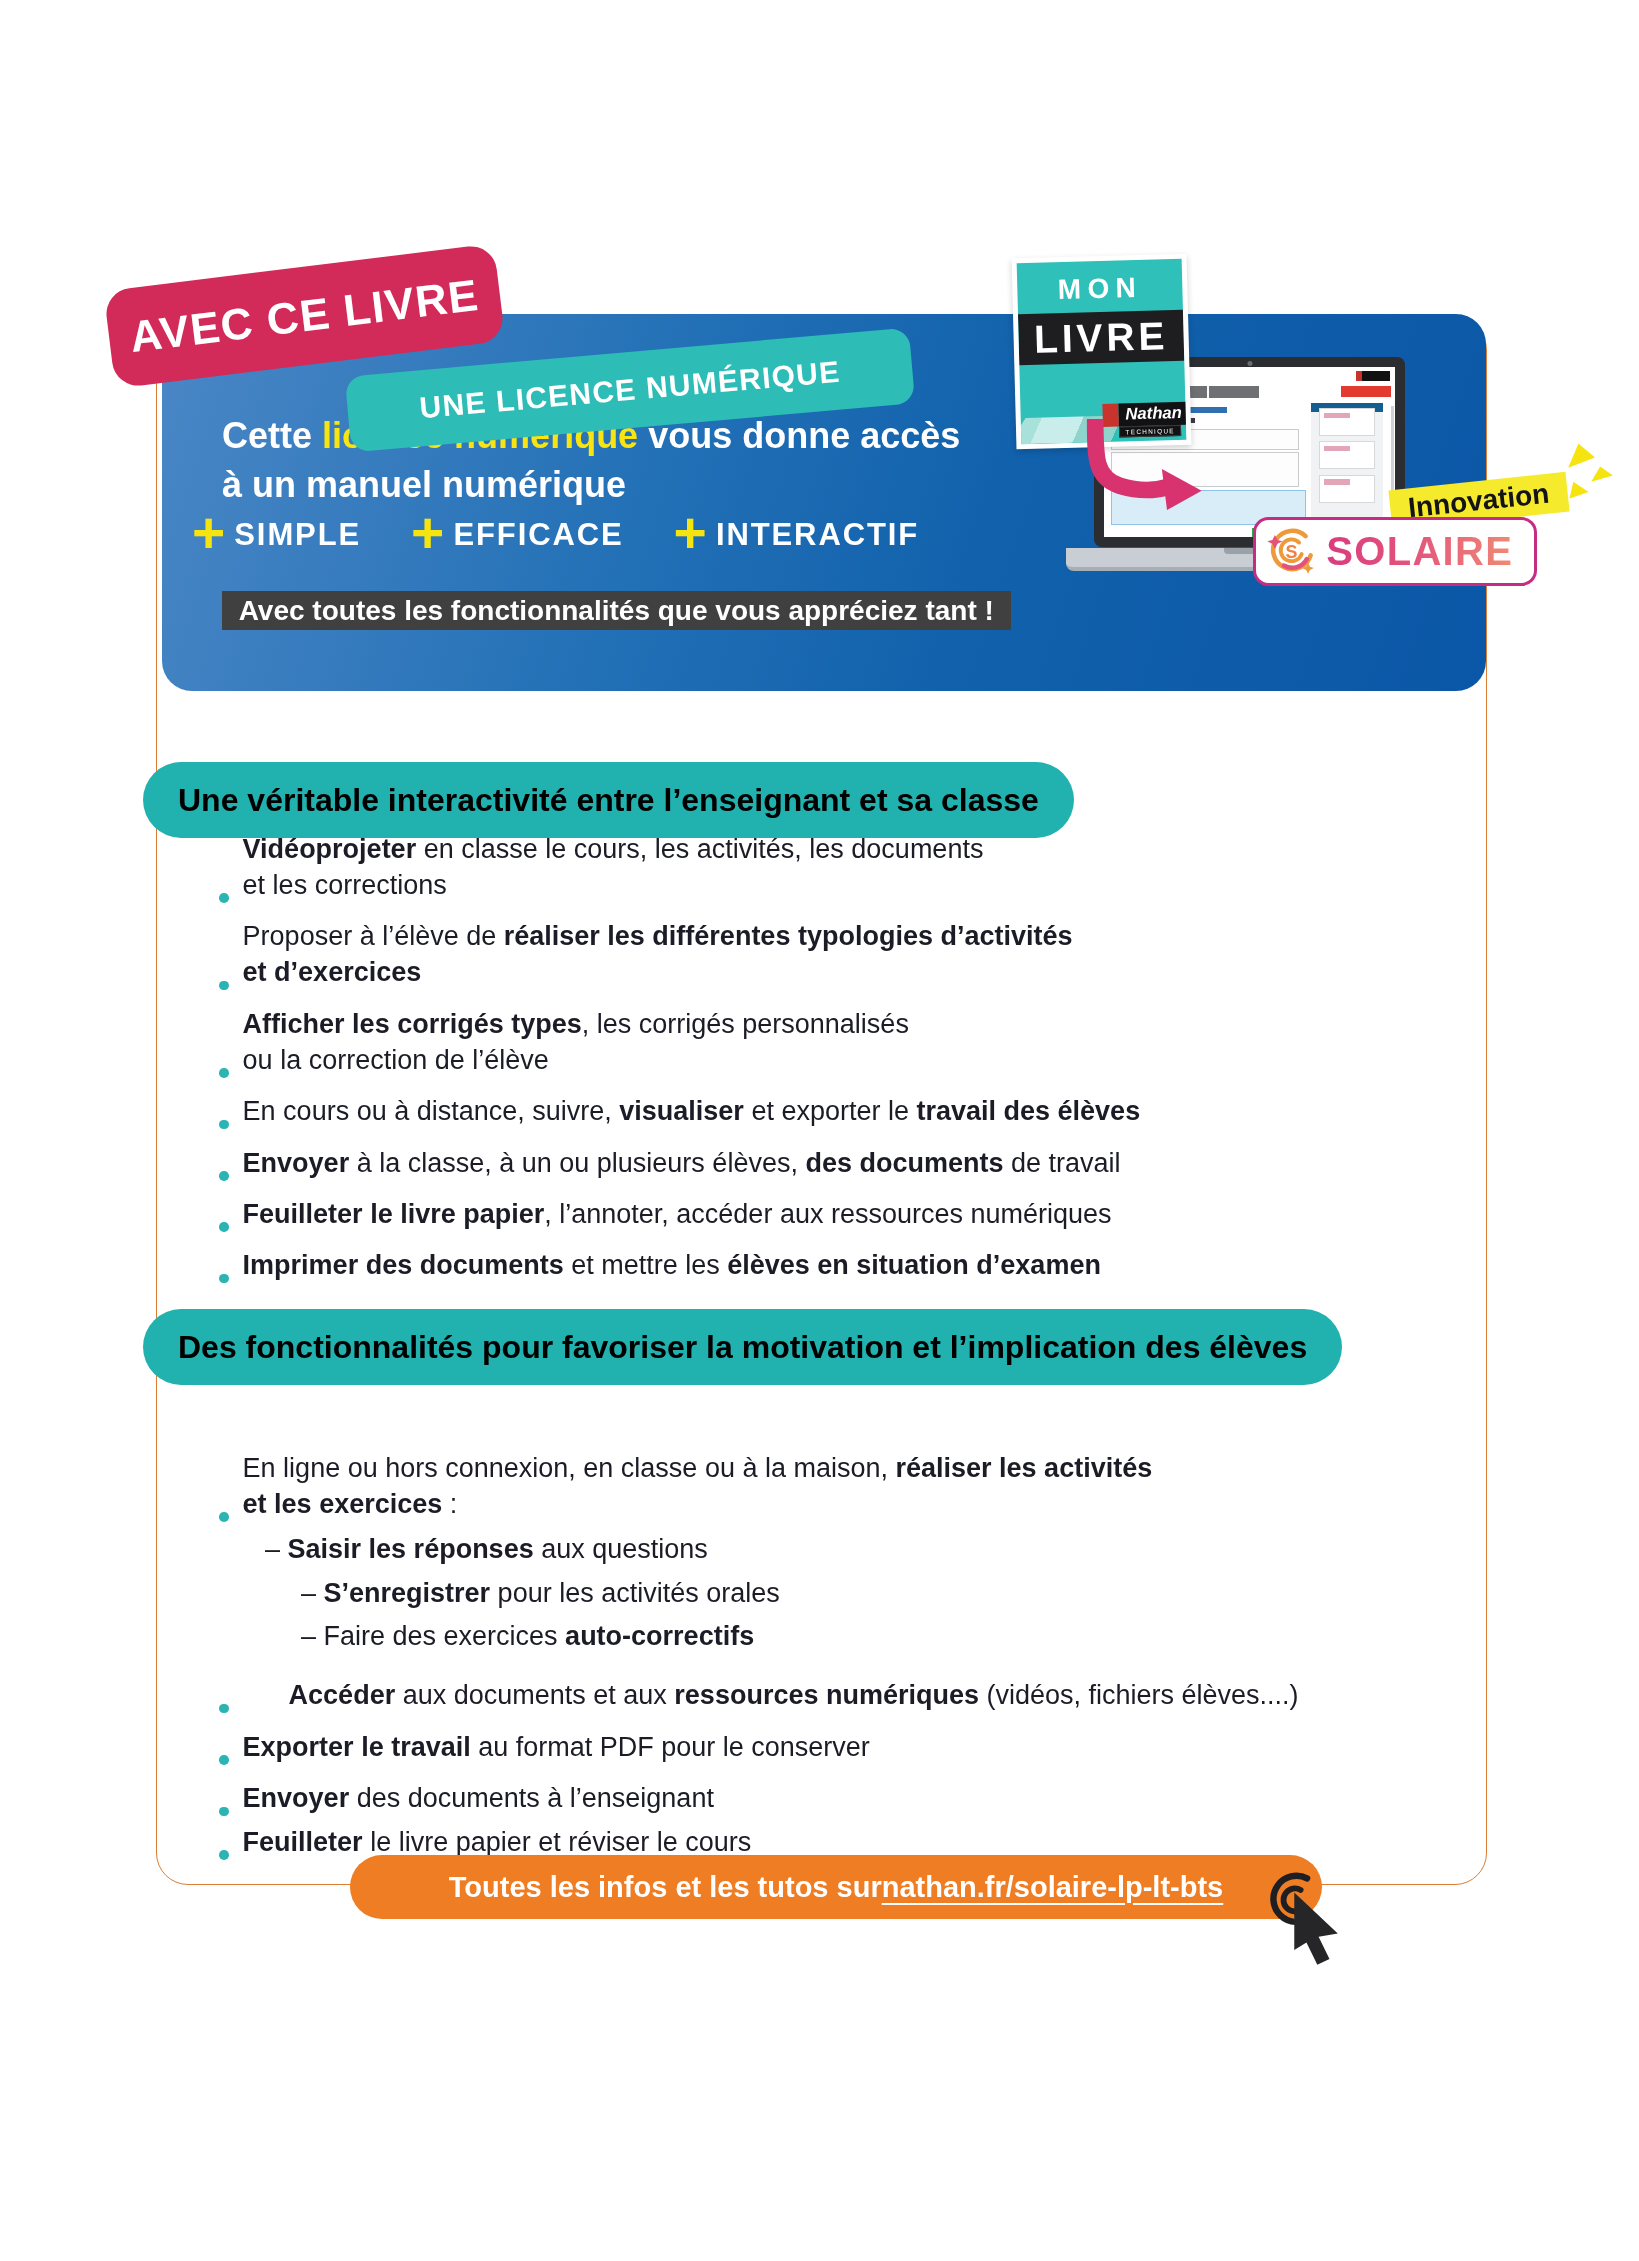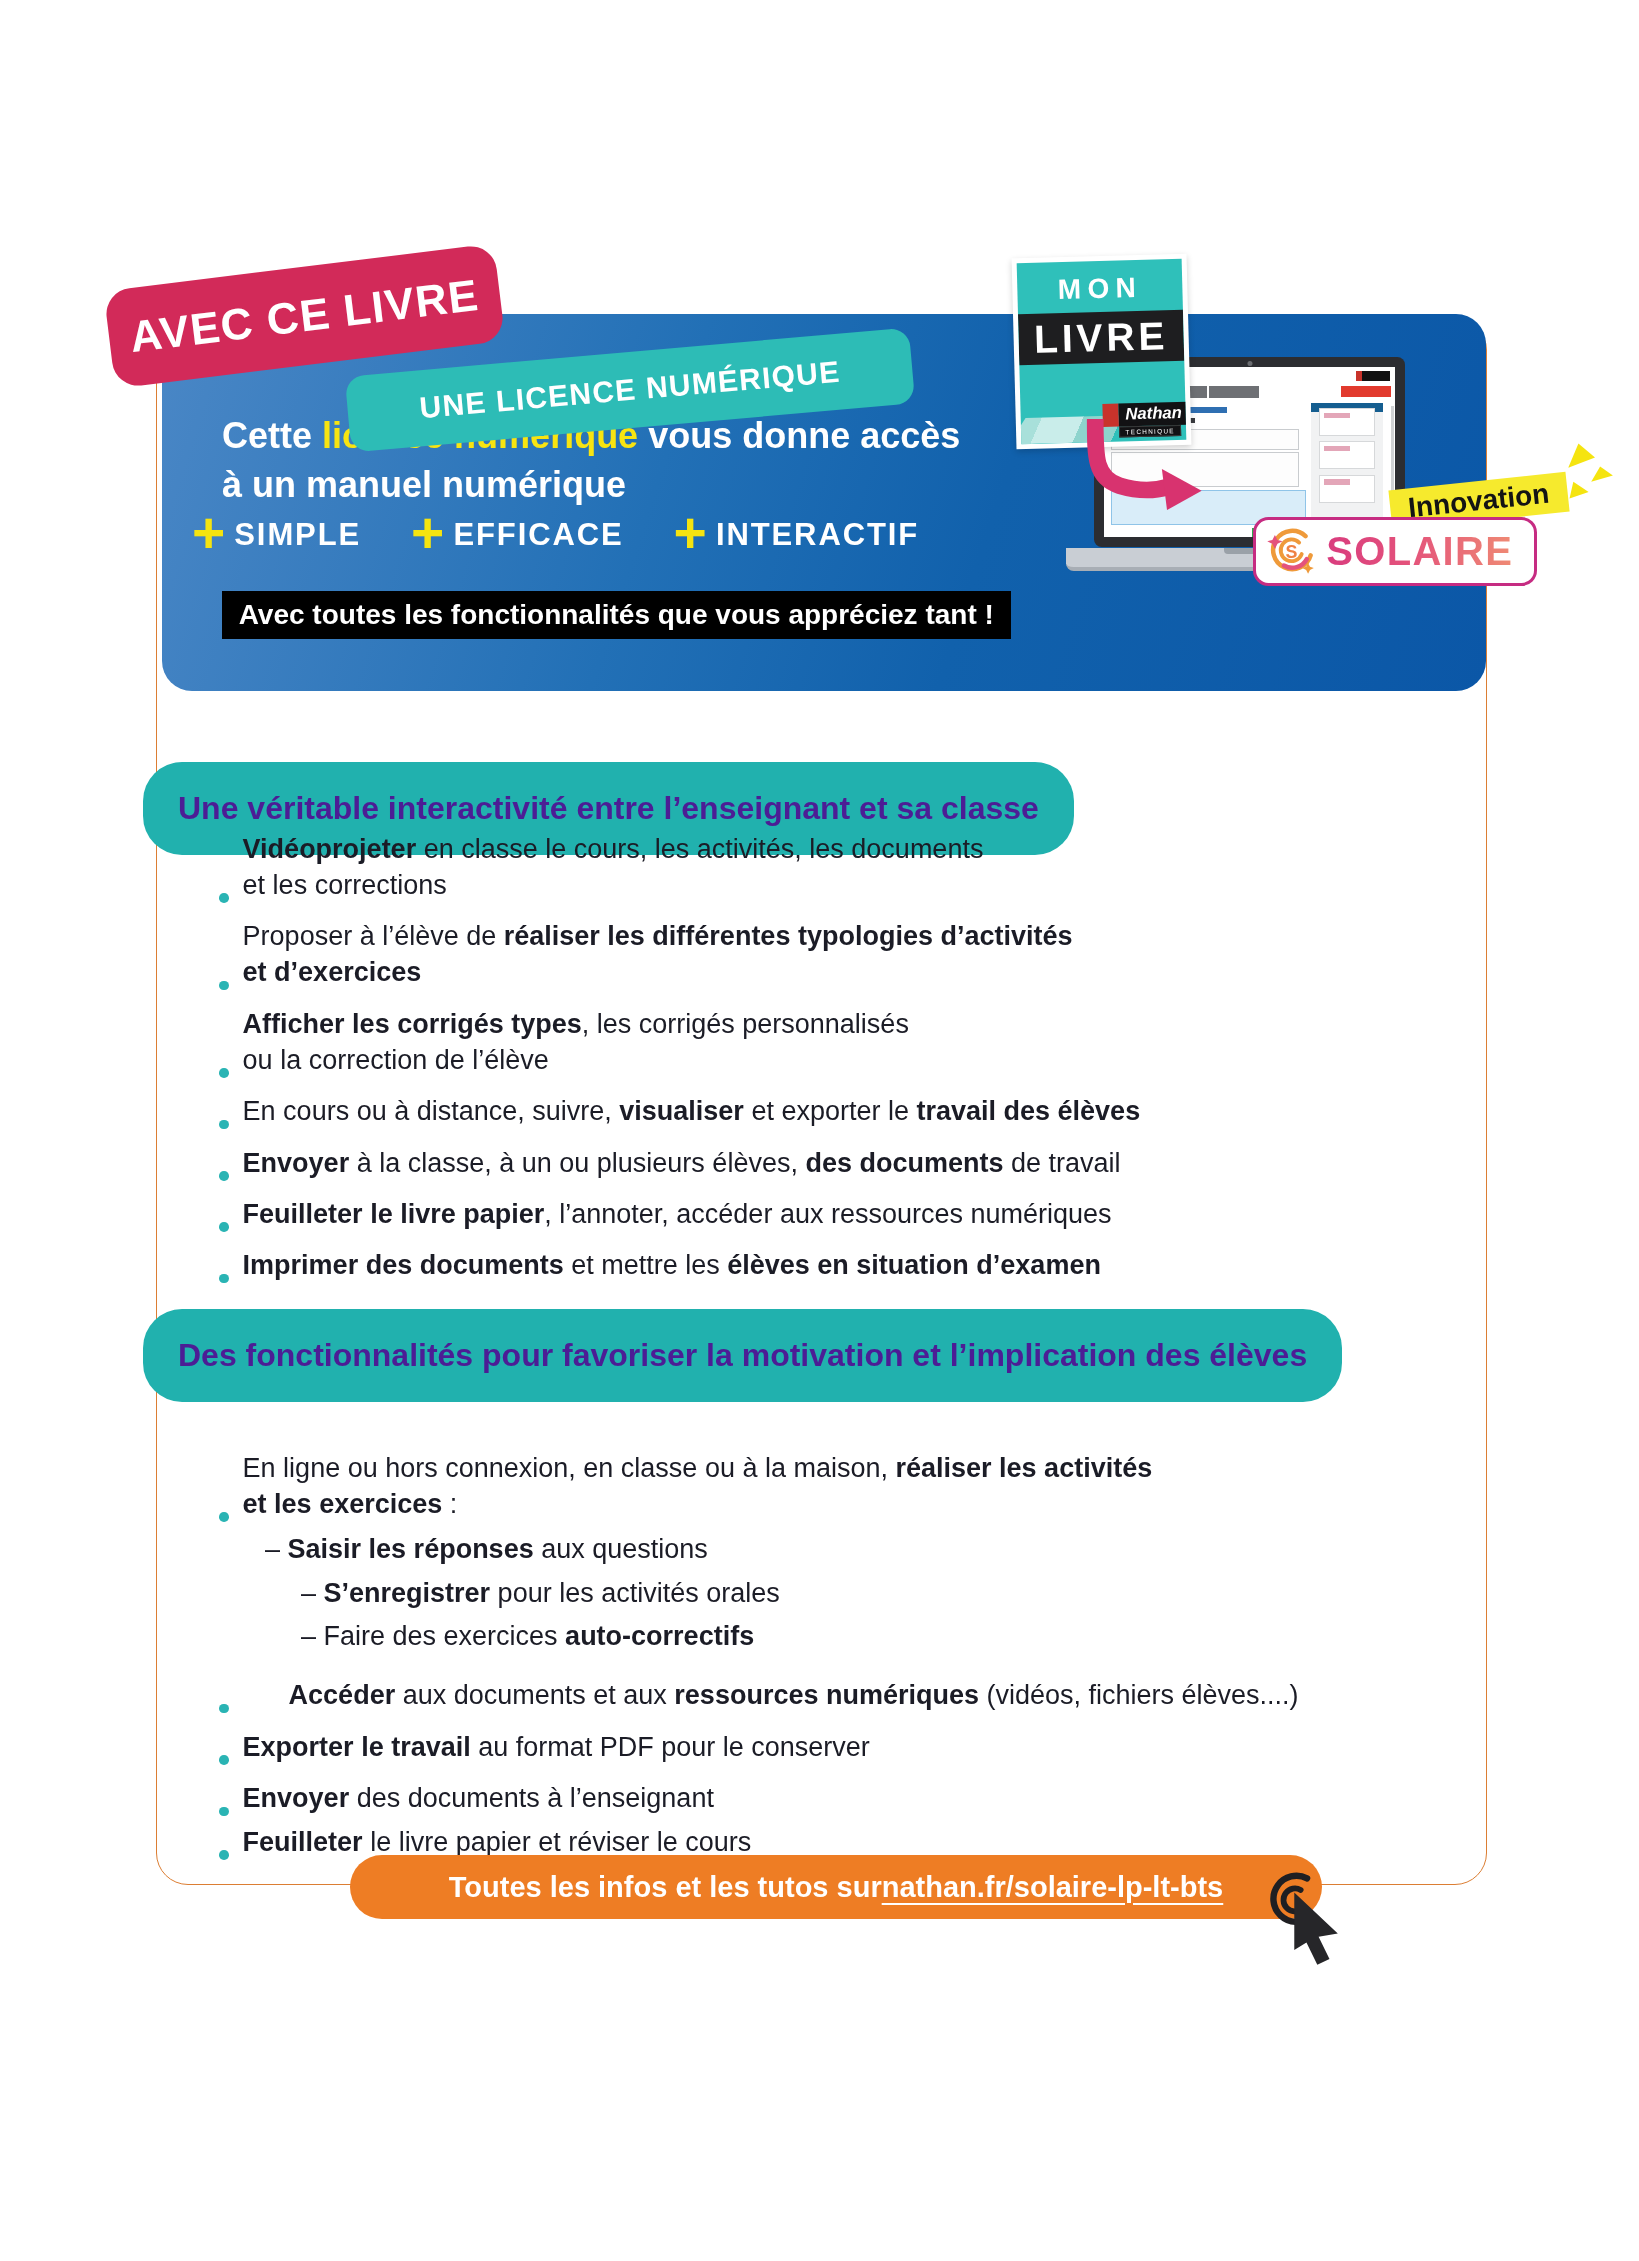--- a/index.html
+++ b/index.html
@@ -21,21 +21,21 @@
   .badge-pink{left:108px;top:267px;width:393px;height:98px;background:#d22a59;border-radius:26px;
               transform:rotate(-7deg);font-size:44px;letter-spacing:1.3px;z-index:5;}
 
   .hero-heading{position:absolute;left:222px;top:411px;z-index:3;color:#fff;
                 font-size:36px;font-weight:700;line-height:49px;}
   .run-y{color:#f8e411;}
   .features{position:absolute;left:192px;top:512px;z-index:3;display:flex;align-items:center;gap:50px;}
   .feature{display:flex;align-items:center;}
   .plus{color:#f5e410;font-size:57px;font-weight:900;line-height:45px;margin-right:9px;transform:translateY(-1.3px);}
   .feature-label{color:#fff;font-size:31px;font-weight:800;letter-spacing:1.9px;}
-  .red-banner{position:absolute;left:222px;top:591px;height:48px;z-index:3;background:#000000;
+  .red-banner{position:absolute;left:222px;top:591px;height:39px;z-index:3;background:#404040;
               display:flex;align-items:center;padding:0 16.7px;color:#fff;font-size:28px;font-weight:700;white-space:nowrap;}
 
   
   .laptop{position:absolute;z-index:3;}
   .bezel{position:absolute;left:1094px;top:357px;width:311px;height:190px;background:#2c2d31;border-radius:7.7px;}
   .camera{position:absolute;left:50%;top:3.9px;width:5.1px;height:5.1px;border-radius:50%;background:#6a6c70;transform:translateX(-50%);}
   .screen{position:absolute;left:10.3px;top:10.3px;width:291px;height:170px;background:#fff;overflow:hidden;}
   .scr-nathan{position:absolute;right:5.1px;top:3.9px;width:28px;height:10.3px;background:#111;}
   .scr-nathan:before{content:"";position:absolute;left:-6.4px;top:0;width:5.8px;height:10.3px;background:#c8332b;}
   .scr-tab-red{position:absolute;left:0;top:19px;width:62px;height:11.6px;background:#c8332b;}
@@ -80,22 +80,22 @@
   .innovation{position:absolute;left:1390px;top:481px;z-index:5;background:#f6ea2d;color:#141414;
               font-size:28px;font-weight:800;padding:3.9px 18px;transform:rotate(-6deg);white-space:nowrap;}
   .sparkle-svg{position:absolute;left:1554px;top:441px;z-index:5;}
   .solaire{position:absolute;left:1253px;top:517px;width:284px;height:69px;z-index:6;background:#fff;
            border:3.2px solid #c62c82;border-radius:15.4px;display:flex;align-items:center;gap:9px;padding-left:10.3px;box-sizing:border-box;}
   .solaire-word{font-size:40px;font-weight:800;letter-spacing:1.3px;
                 background:linear-gradient(90deg,#d93c7e 0%,#e4537b 45%,#ef8a74 100%);
                 -webkit-background-clip:text;background-clip:text;color:transparent;}
 
   
-  .pill{position:absolute;left:143px;height:93px;background:#21b1ae;border-radius:39px;z-index:3;
-        display:flex;align-items:center;padding:0 35px;color:#4c1d95;font-size:32px;font-weight:700;white-space:nowrap;}
+  .pill{position:absolute;left:143px;height:76px;background:#21b1ae;border-radius:39px;z-index:3;
+        display:flex;align-items:center;padding:0 35px;color:#000000;font-size:32px;font-weight:700;white-space:nowrap;}
   .pill1{top:762px;}
   .pill2{top:1309px;}
 
   
   .blist{position:absolute;left:219px;z-index:3;width:1131px;list-style:none;margin:0;padding:0;
          font-size:27px;line-height:36px;}
   .list1{top:831px;}
   .list2{top:1450px;}
   .blist li{display:flex;align-items:flex-end;}
   .blist li + li{margin-top:15.4px;}

